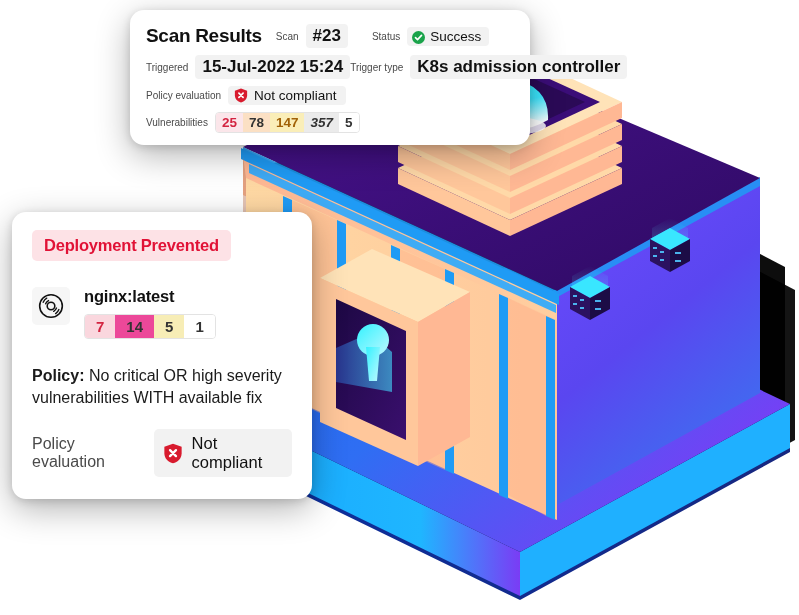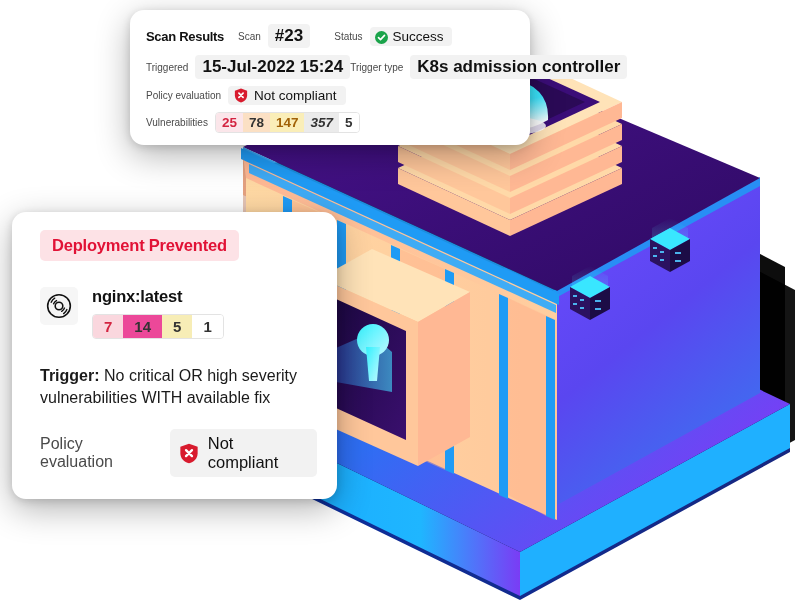--- a/index.html
+++ b/index.html
@@ -42,21 +42,21 @@
   }
   .row {
     display: flex;
     align-items: center;
     margin-bottom: 7px;
     white-space: nowrap;
   }
   .row:last-child { margin-bottom: 0; }
 
   .title {
-    font-size: 13px;
+    font-size: 19px;
     font-weight: bold;
     color: #111111;
     letter-spacing: -0.3px;
     margin-right: 14px;
   }
   .lbl {
     font-size: 10px;
     color: #4a4a4a;
     margin-right: 7px;
   }
@@ -106,22 +106,22 @@
     font-weight: bold;
     padding: 2px 6px;
     text-align: center;
     color: #333333;
   }
 
   
   #deploy-card {
     left: 12px;
     top: 212px;
-    width: 325px;
-    padding: 18px 20px 22px 28px;
+    width: 300px;
+    padding: 18px 20px 22px 20px;
     box-sizing: border-box;
   }
   .dep-badge {
     display: inline-block;
     background: #fde2e6;
     color: #e11236;
     font-weight: bold;
     font-size: 16.5px;
     border-radius: 5px;
     padding: 6px 12px;
@@ -440,21 +440,21 @@
       <span class="sev-strip" id="deploy-sev-strip">
           <span class="sev" style="background: rgb(250, 215, 222); color: rgb(211, 36, 65);">7</span>
           <span class="sev" style="background: #ec4899; color: rgb(51, 51, 51);">14</span>
           <span class="sev" style="background: rgb(247, 237, 182); color: rgb(51, 51, 51);">5</span>
           <span class="sev" style="background: rgb(255, 255, 255); color: rgb(51, 51, 51);">1</span>
         </span>
     </span>
   </div>
 
   <div class="policy-text">
-    <b>Trigger:</b><span> No critical OR high severity vulnerabilities WITH available fix</span>
+    <b>Policy:</b><span> No critical OR high severity vulnerabilities WITH available fix</span>
   </div>
 
   <div class="eval-row">
     <span class="eval-lbl">Policy evaluation</span>
     <span class="eval-badge">
       <span class="shield-ico">
         <svg width="20" height="21" viewBox="0 0 16 17">
           <path d="M8 0.6 L15 3.1 V8.2 C15 12.4 11.9 15.4 8 16.4 C4.1 15.4 1 12.4 1 8.2 V3.1 Z" fill="#d81b2e"></path>
           <path d="M5.6 5.8 L10.4 10.6 M10.4 5.8 L5.6 10.6" stroke="#ffffff" stroke-width="1.9" stroke-linecap="round"></path>
         </svg>

